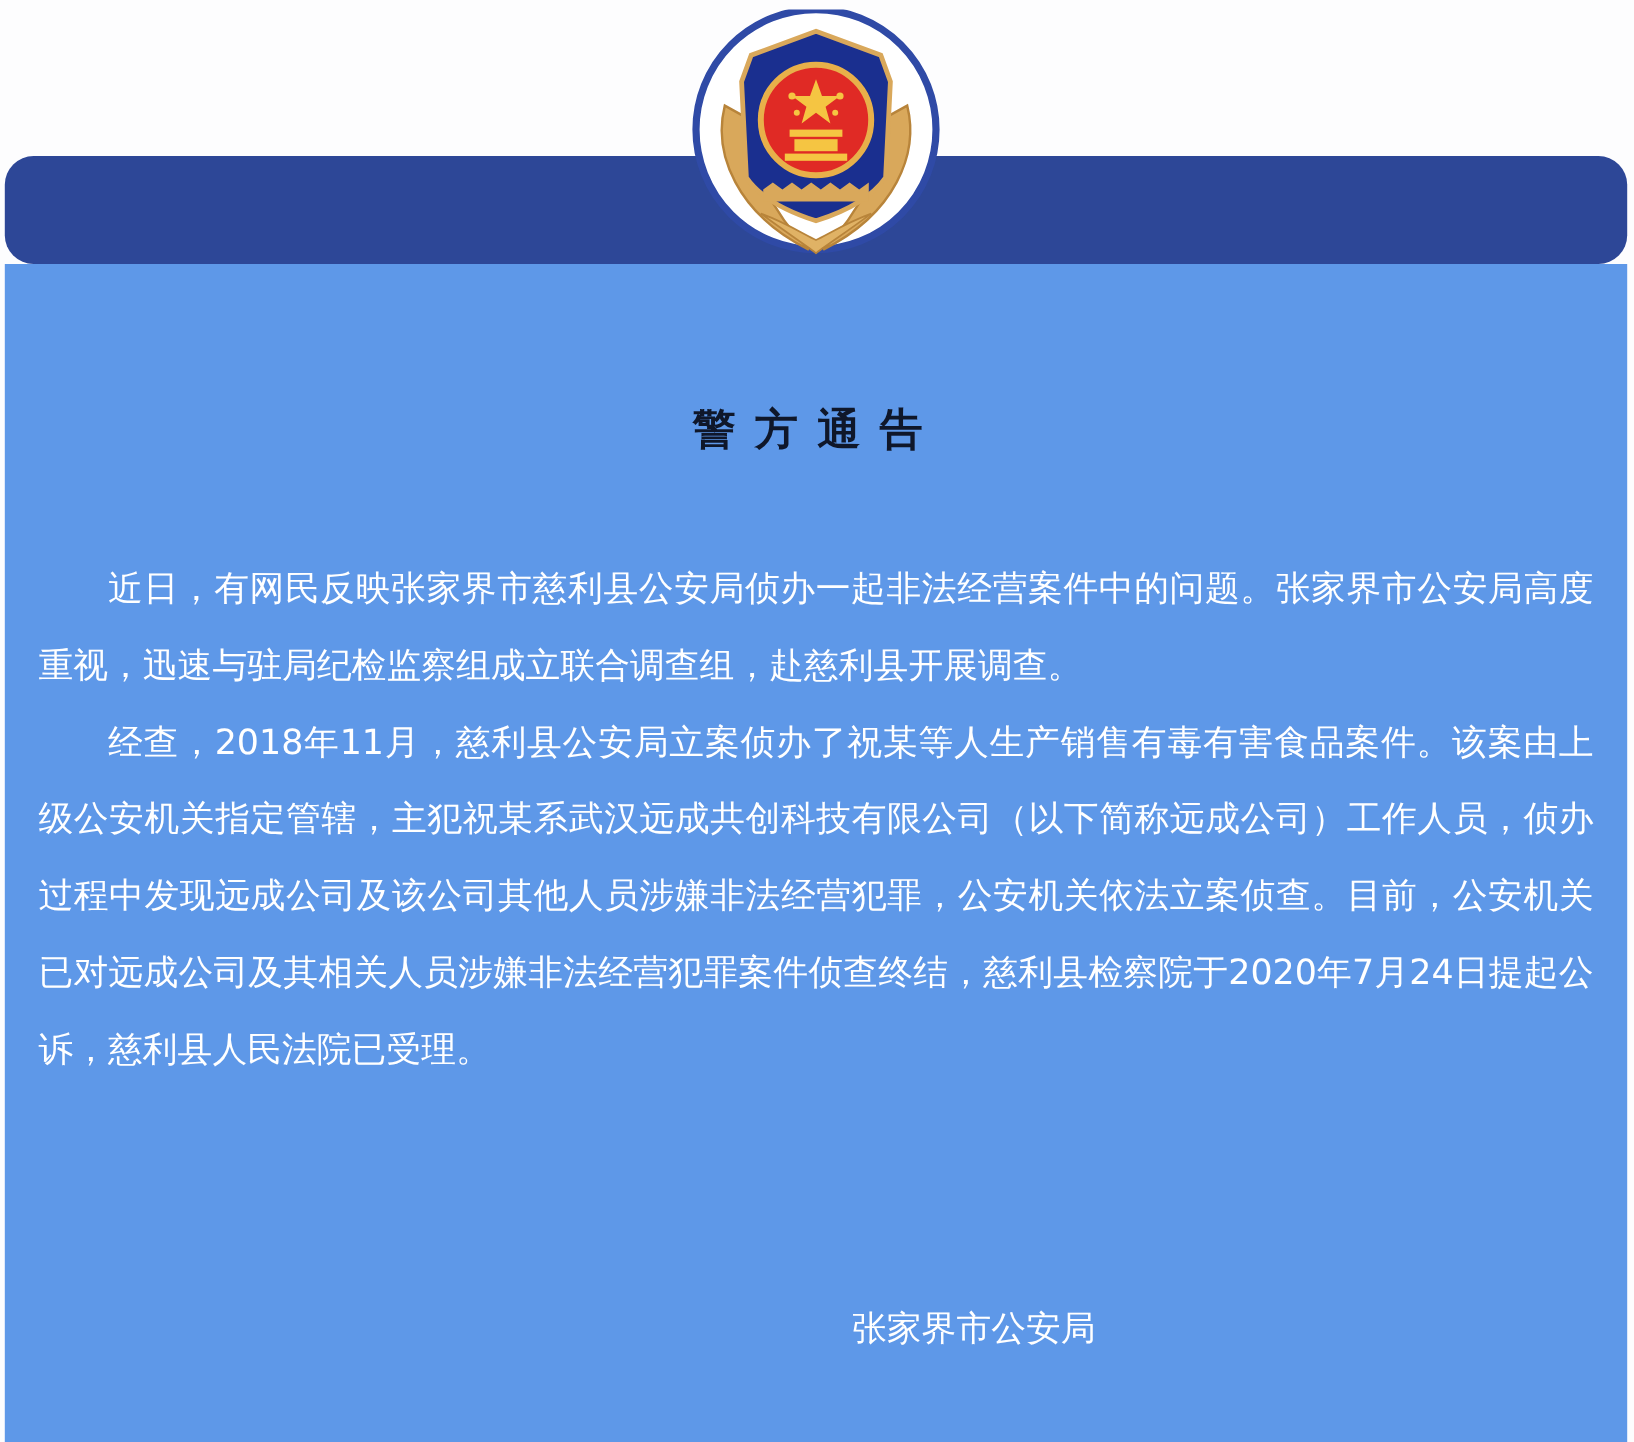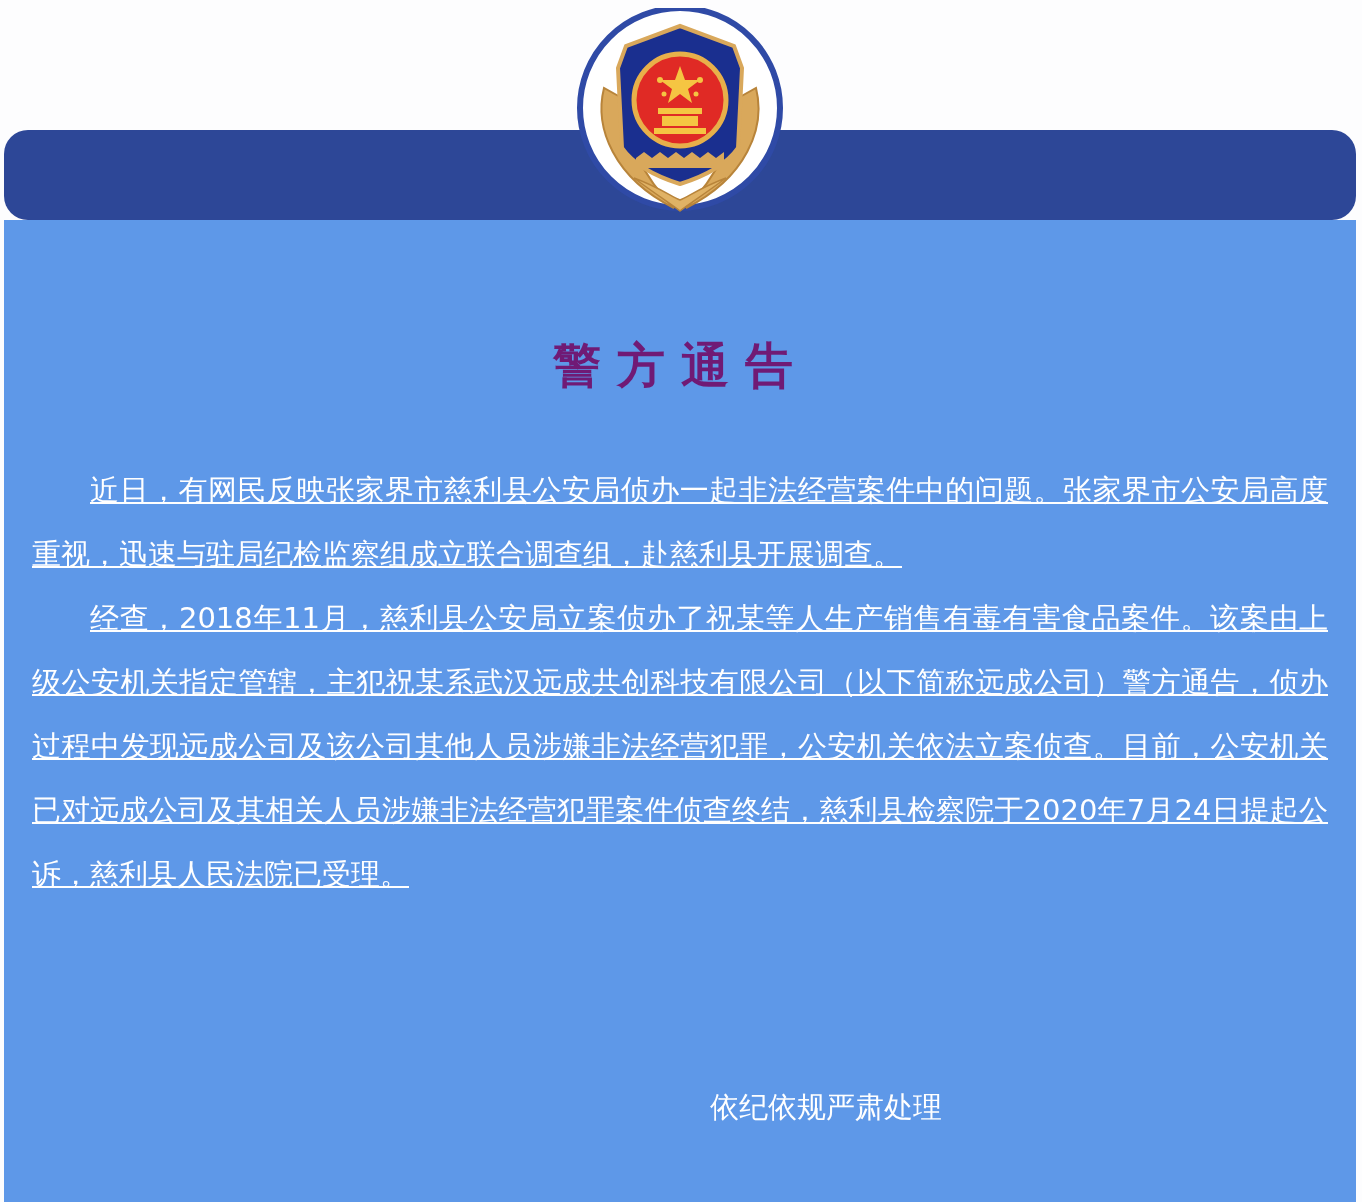--- a/index.html
+++ b/index.html
@@ -13,25 +13,25 @@
   }
   .panel {
     position: absolute; left: 4px; top: 220px; width: 1352px; height: 982px;
     background: #5e98e8;
   }
   .emblem {
     position: absolute; left: 574px; top: 8px; width: 212px; height: 205px;
   }
   .title {
     position: absolute; left: 0; width: 1362px; top: 334px; text-align: center;
-    color: #701a75; font-size: 48px; letter-spacing: 16px; font-weight: bold;
+    color: #0f172a; font-size: 36px; letter-spacing: 16px; font-weight: bold;
   }
   .body-text {
     position: absolute; left: 32px; width: 1296px; top: 458px;
-    color: #ffffff; font-size: 29px; line-height: 64px; text-align: justify; text-decoration: underline;
+    color: #ffffff; font-size: 29px; line-height: 64px; text-align: justify;
   }
   .body-text p { margin: 0; text-indent: 2em; }
   .sign {
     position: absolute; left: 710px; top: 1080px; color: #ffffff;
     font-size: 29px; line-height: 54px;
   }
 </style>
 </head>
 <body>
 
@@ -65,18 +65,18 @@
     <path d="M62 150 L70 144 L78 150 L86 144 L94 150 L102 144 L110 150 L118 144 L126 150 L134 144 L142 150 L150 144 L150 160 L62 160 Z" fill="#d9a85b"></path>
 
     <path d="M60 170 C80 185, 100 198, 106 203 C112 198, 132 185, 152 170 C130 178, 115 188, 106 192 C97 188, 82 178, 60 170 Z" fill="#e0b265" stroke="#b8843a" stroke-width="1.5"></path>
   </svg>
 </div>
 
 <div class="title">警方通告</div>
 
 <div class="body-text">
   <p>近日，有网民反映张家界市慈利县公安局侦办一起非法经营案件中的问题。张家界市公安局高度重视，迅速与驻局纪检监察组成立联合调查组，赴慈利县开展调查。</p>
-  <p>经查，2018年11月，慈利县公安局立案侦办了祝某等人生产销售有毒有害食品案件。该案由上级公安机关指定管辖，主犯祝某系武汉远成共创科技有限公司（以下简称远成公司）警方通告，侦办过程中发现远成公司及该公司其他人员涉嫌非法经营犯罪，公安机关依法立案侦查。目前，公安机关已对远成公司及其相关人员涉嫌非法经营犯罪案件侦查终结，慈利县检察院于2020年7月24日提起公诉，慈利县人民法院已受理。</p>
+  <p>经查，2018年11月，慈利县公安局立案侦办了祝某等人生产销售有毒有害食品案件。该案由上级公安机关指定管辖，主犯祝某系武汉远成共创科技有限公司（以下简称远成公司）工作人员，侦办过程中发现远成公司及该公司其他人员涉嫌非法经营犯罪，公安机关依法立案侦查。目前，公安机关已对远成公司及其相关人员涉嫌非法经营犯罪案件侦查终结，慈利县检察院于2020年7月24日提起公诉，慈利县人民法院已受理。</p>
 </div>
 
 <div class="sign">
-  <div>依纪依规严肃处理</div>
+  <div>张家界市公安局</div>
 </div>
 
 </body></html>

